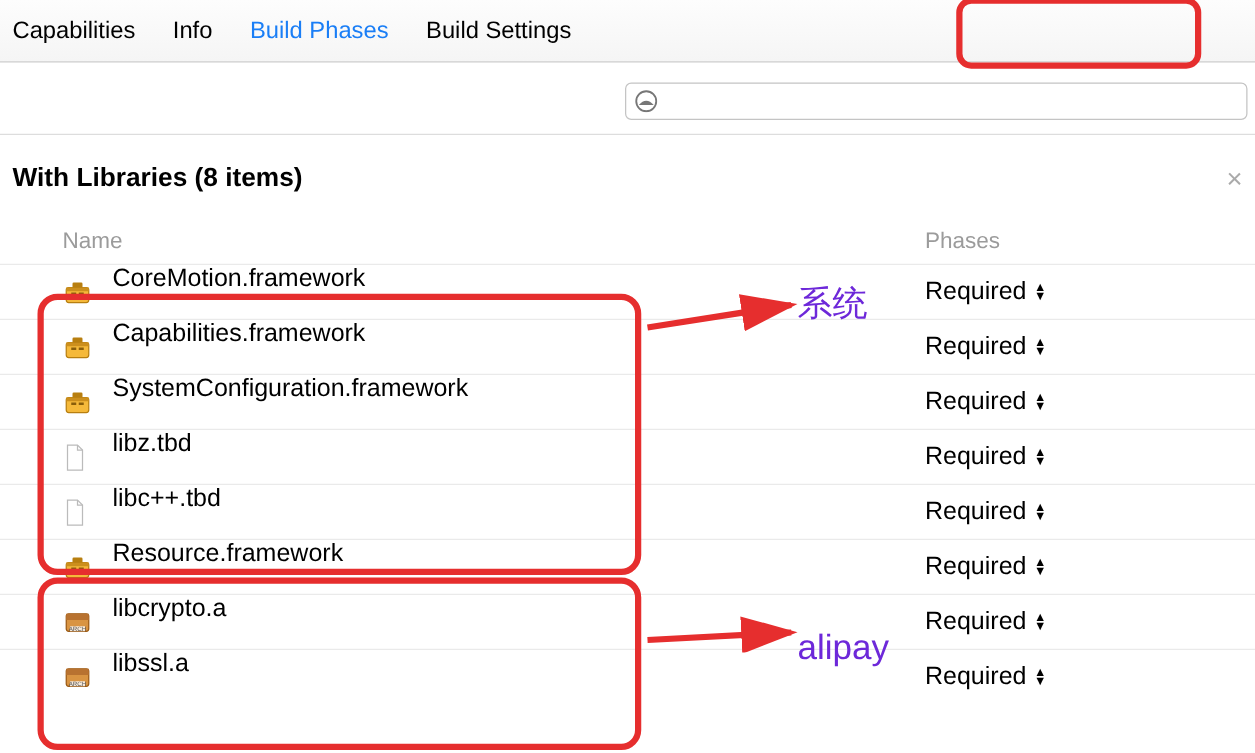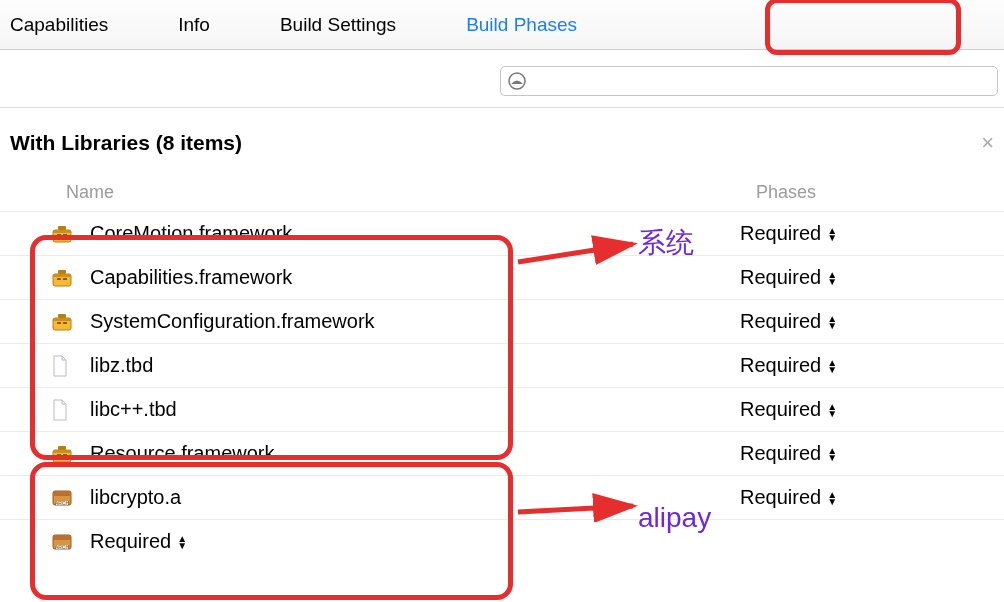--- a/index.html
+++ b/index.html
@@ -13,21 +13,21 @@
     height: 602px;
     position: relative;
     overflow: hidden;
   }
   .tabs {
     display: flex;
     height: 50px;
     background: linear-gradient(#fdfdfd, #f5f5f5);
     border-bottom: 1px solid #ccc;
     padding: 0 10px;
-    gap: 70px;
+    gap: 30px;
     align-items: center;
     position: relative;
   }
   .tab {
     font-size: 19px;
     color: #000;
     white-space: nowrap;
   }
   .tab-active {
     color: #1a7ef6;
@@ -79,27 +79,25 @@
   .close-x {
     color: #aaa;
     font-size: 22px;
     font-weight: normal;
   }
   .col-headers {
     display: flex;
     padding: 18px 0 8px 50px;
     font-size: 18px;
     color: #9b9b9b;
-    margin-left: 16px;
   }
   .col-name { width: 690px; }
   .col-status { }
   .row {
     display: flex;
-    align-items: center;
     height: 44px;
     border-top: 1px solid #eaeaea;
     padding-left: 50px;
   }
   .row .icon-cell { width: 40px; display: flex; align-items: center; }
   .row .name-cell { width: 650px; font-size: 20px; }
   .row .status-cell { width: 120px; font-size: 20px; display: flex; align-items: center; }
   .stepper {
     display: inline-flex;
     flex-direction: column;
@@ -130,22 +128,22 @@
     position: absolute;
     pointer-events: none;
   }
 </style>
 </head>
 <body>
 
 <div class="tabs">
   <div class="tab">Capabilities</div>
   <div class="tab">Info</div>
+  <div class="tab tab-active">Build Phases</div>
   <div class="tab">Build Settings</div>
-  <div class="tab tab-active">Build Phases</div>
   <div class="build-phases-highlight"></div>
 </div>
 
 <div class="filter-area">
   <div class="filter-field">
     <span class="filter-icon">
       <svg width="18" height="18" viewBox="0 0 18 18">
         <circle cx="9" cy="9" r="8" fill="none" stroke="#777" stroke-width="1.5"></circle>
         <path d="M3 12 Q9 5 15 12" fill="#777"></path>
       </svg>
@@ -272,20 +270,21 @@
     </div>
     <div class="row">
       <div class="icon-cell">
         <svg width="24" height="20" viewBox="0 0 24 20">
           <rect x="3" y="3" width="18" height="14" rx="2" fill="#d99442" stroke="#9b5a14"></rect>
           <rect x="3" y="3" width="18" height="5" fill="#b87230"></rect>
           <rect x="6" y="13" width="12" height="4" fill="#fff" opacity="0.8"></rect>
           <text x="12" y="17" font-size="5" text-anchor="middle" fill="#555">ARCH</text>
         </svg>
       </div>
+      <div class="name-cell">libssl.a</div>
       <div class="status-cell">Required<span class="stepper">
           <span>▲</span>
           <span>▼</span>
         </span></div>
     </div>
   </div>
 
 <div class="group-box" id="group1"></div>
 <div class="group-box" id="group2"></div>
 

